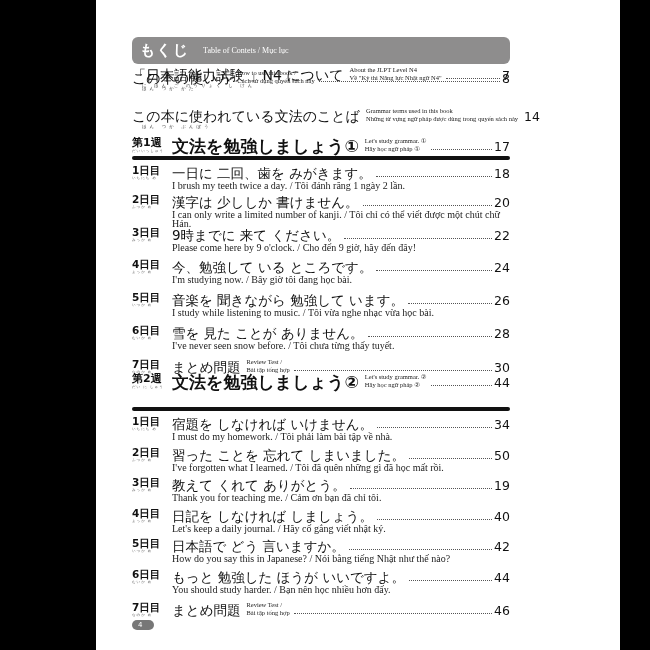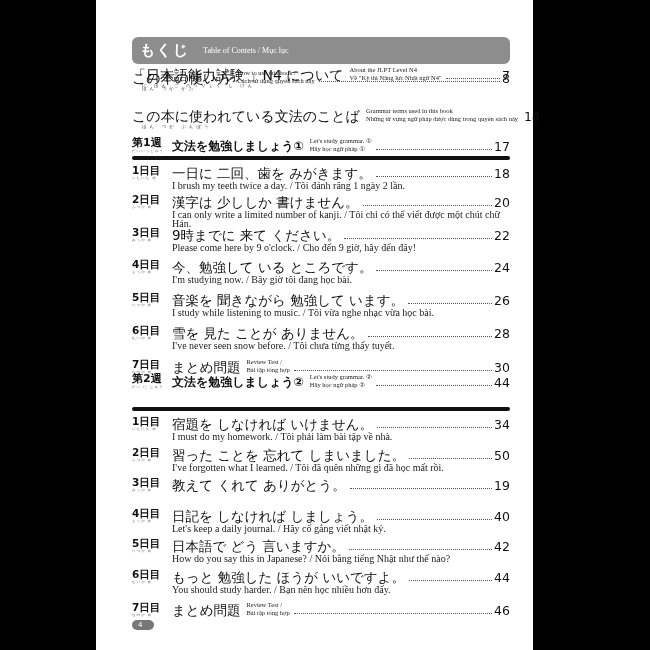--- a/index.html
+++ b/index.html
@@ -1,35 +1,35 @@
 <!DOCTYPE html>
 <html><head>
 <meta charset="utf-8">
 <style>
   html, body { margin:0; padding:0; }
   body { width:650px; height:650px; background:#000; position:relative; overflow:hidden; font-family:"DejaVu Sans", sans-serif; }
-  .page { position:absolute; left:96px; top:0; width:437px; height:650px; background:#fff;text-decoration:underline; }
+  .page { position:absolute; left:96px; top:0; width:524px; height:650px; background:#fff;text-decoration:underline; }
   .header-bar { position:absolute; left:36px; top:37px; width:378px; height:27px; background:#8e8d8d; border-radius:6px; display:flex; align-items:center; }
   .header-jp { color:#fff; font-weight:bold; font-size:15px; margin-left:8px; letter-spacing:1px; }
   .header-en { color:#fff; font-family:"Liberation Serif", serif; font-size:8px; margin-left:14px; }
   .row { position:absolute; left:36px; width:378px; }
   .line { display:flex; align-items:flex-end; white-space:nowrap;justify-content:space-between; }
   .jp { font-size:13.5px; color:#111; line-height:15px; }
   .jp.big { font-size:14px; }
   .desc2 { font-family:"Liberation Serif", serif; font-size:6.5px; line-height:7.5px; color:#222; margin-left:6px; display:flex; flex-direction:column; margin-bottom:2px; }
   .dots { flex:1; border-bottom:1.5px dotted #555; margin:0 2px 4px 4px; height:1px; }
   .pg { font-size:12.5px; color:#111; line-height:15px; }
   .ruby { font-size:4.5px; color:#444; letter-spacing:3px; height:6px; line-height:6px; margin-left:10px; }
   .sub { font-family:"Liberation Serif", serif; font-size:10px; color:#222; line-height:9px; margin-left:40px; }
   .day { display:flex; flex-direction:column; width:40px; flex:none; }
   .day-lbl { font-weight:bold; font-size:10.5px; color:#111; line-height:12px; }
   .day-ruby { font-size:3.5px; color:#555; letter-spacing:1px; line-height:5px; }
   .week-lbl { font-weight:bold; font-size:11px; color:#111; line-height:13px; }
   .thick-rule { position:absolute; left:36px; width:378px; height:4px; background:#111; border-radius:2px; }
-  .jp-title { font-weight:bold; font-size:12px; color:#111; line-height:16px; }
+  .jp-title { font-weight:bold; font-size:17px; color:#111; line-height:16px; }
   .pnum { position:absolute; left:36px; top:620px; width:22px; height:10px; background:#777; border-radius:5px; color:#fff; font-size:7px; line-height:10px; padding-left:6px; box-sizing:border-box; }
 </style>
 </head>
 <body>
 
 <div class="page">
 
   <div class="header-bar">
     <span class="header-jp">もくじ</span>
     <span class="header-en">Table of Contets / Mục lục</span>
@@ -221,20 +221,21 @@
   <div class="row" style="top:476px">
     <div class="line">
         <span class="day">
           <span class="day-lbl">3日目</span>
           <span class="day-ruby">みっか め</span>
         </span>
         <span class="jp">教えて くれて ありがとう。</span>
         <span class="dots"></span>
         <span class="pg">19</span>
       </div>
+    <div class="sub">Thank you for teaching me. / Cảm ơn bạn đã chỉ tôi.</div>
   </div>
   <div class="row" style="top:507px">
     <div class="line">
         <span class="day">
           <span class="day-lbl">4日目</span>
           <span class="day-ruby">よっか め</span>
         </span>
         <span class="jp">日記を しなければ しましょう。</span>
         <span class="dots"></span>
         <span class="pg">40</span>

